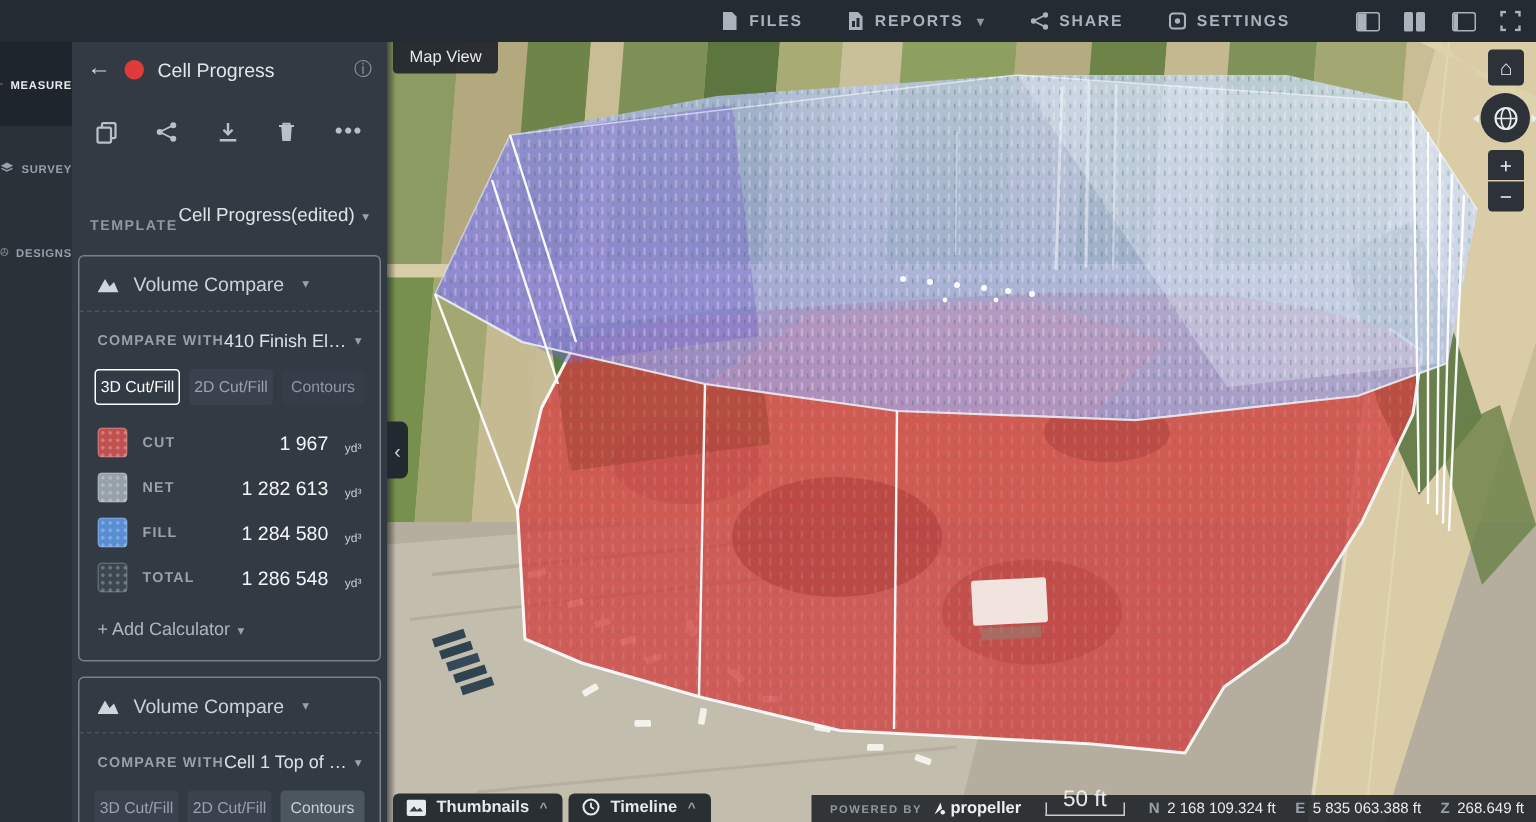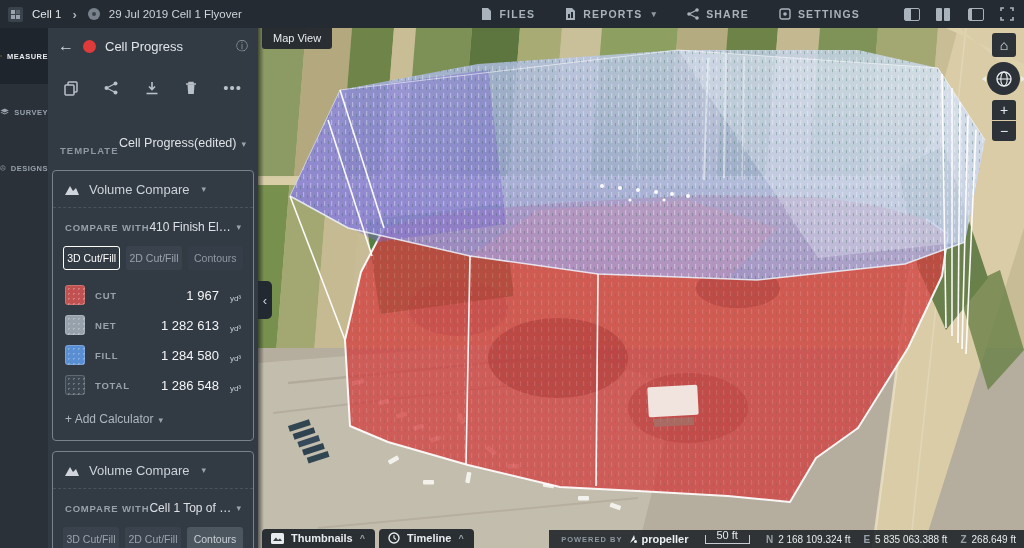--- a/index.html
+++ b/index.html
@@ -105,43 +105,31 @@
   .btab .t { font-size:11px; font-weight:bold; color:#e8ebee; }
   .btab .up { color:#9aa3ad; font-size:9px; font-weight:bold; }
 
   .infobar { position:absolute; right:0; bottom:0; height:18px; background:rgba(28,34,40,.88);
              display:flex; align-items:center; padding:0 8px 0 12px; gap:16px; z-index:10; }
   .pow { display:flex; align-items:center; gap:7px; cursor:pointer; }
   .pow-lbl { font-size:7.5px; font-weight:bold; letter-spacing:1px; color:#8f98a2; }
   .brand { font-size:11px; font-weight:bold; color:#eceff2; display:flex; align-items:center; gap:3px; }
   .scalebox { height:9px; border-left:1px solid #c6ccd2; border-right:1px solid #c6ccd2;
               border-bottom:1px solid #c6ccd2; padding:0 11px; display:flex; align-items:flex-end; justify-content:center; }
-  .scalebox span { font-size:11px; color:#e8ebee; position:relative; top:-2px;margin-top:42px; }
+  .scalebox span { font-size:15px; color:#e8ebee; position:relative; top:-2px;margin-top:42px; }
   .coords { display:flex; align-items:center; gap:13px; font-size:10px; }
   .coords b { color:#98a1ab; font-weight:bold; margin-right:5px; }
   .coords span { color:#e9ecef; }
 </style>
 </head>
 <body>
 
 <div class="app">
 
   <div class="topbar">
-    <div class="tb-left">
-      <div class="tb-logo">
-          <span></span>
-          <span></span>
-          <span></span>
-          <span></span>
-        </div>
-      <span class="crumb">Cell 1</span>
-      <span class="crumb-sep">›</span>
-      <span class="drone-ic"></span>
-      <span class="crumb-ds">29 Jul 2019 Cell 1 Flyover</span>
-    </div>
     <div class="tb-right">
       <div class="tb-item">
         <svg width="11" height="13" viewBox="0 0 11 13">
             <path d="M1 0 h6 l3 3 v9 h-9 z" fill="#aab3bc"></path>
           </svg>
         <span>FILES</span>
       </div>
       <div class="tb-item">
         <svg width="11" height="13" viewBox="0 0 11 13">
             <path d="M1 0 h6 l3 3 v9 h-9 z" fill="#aab3bc"></path>

